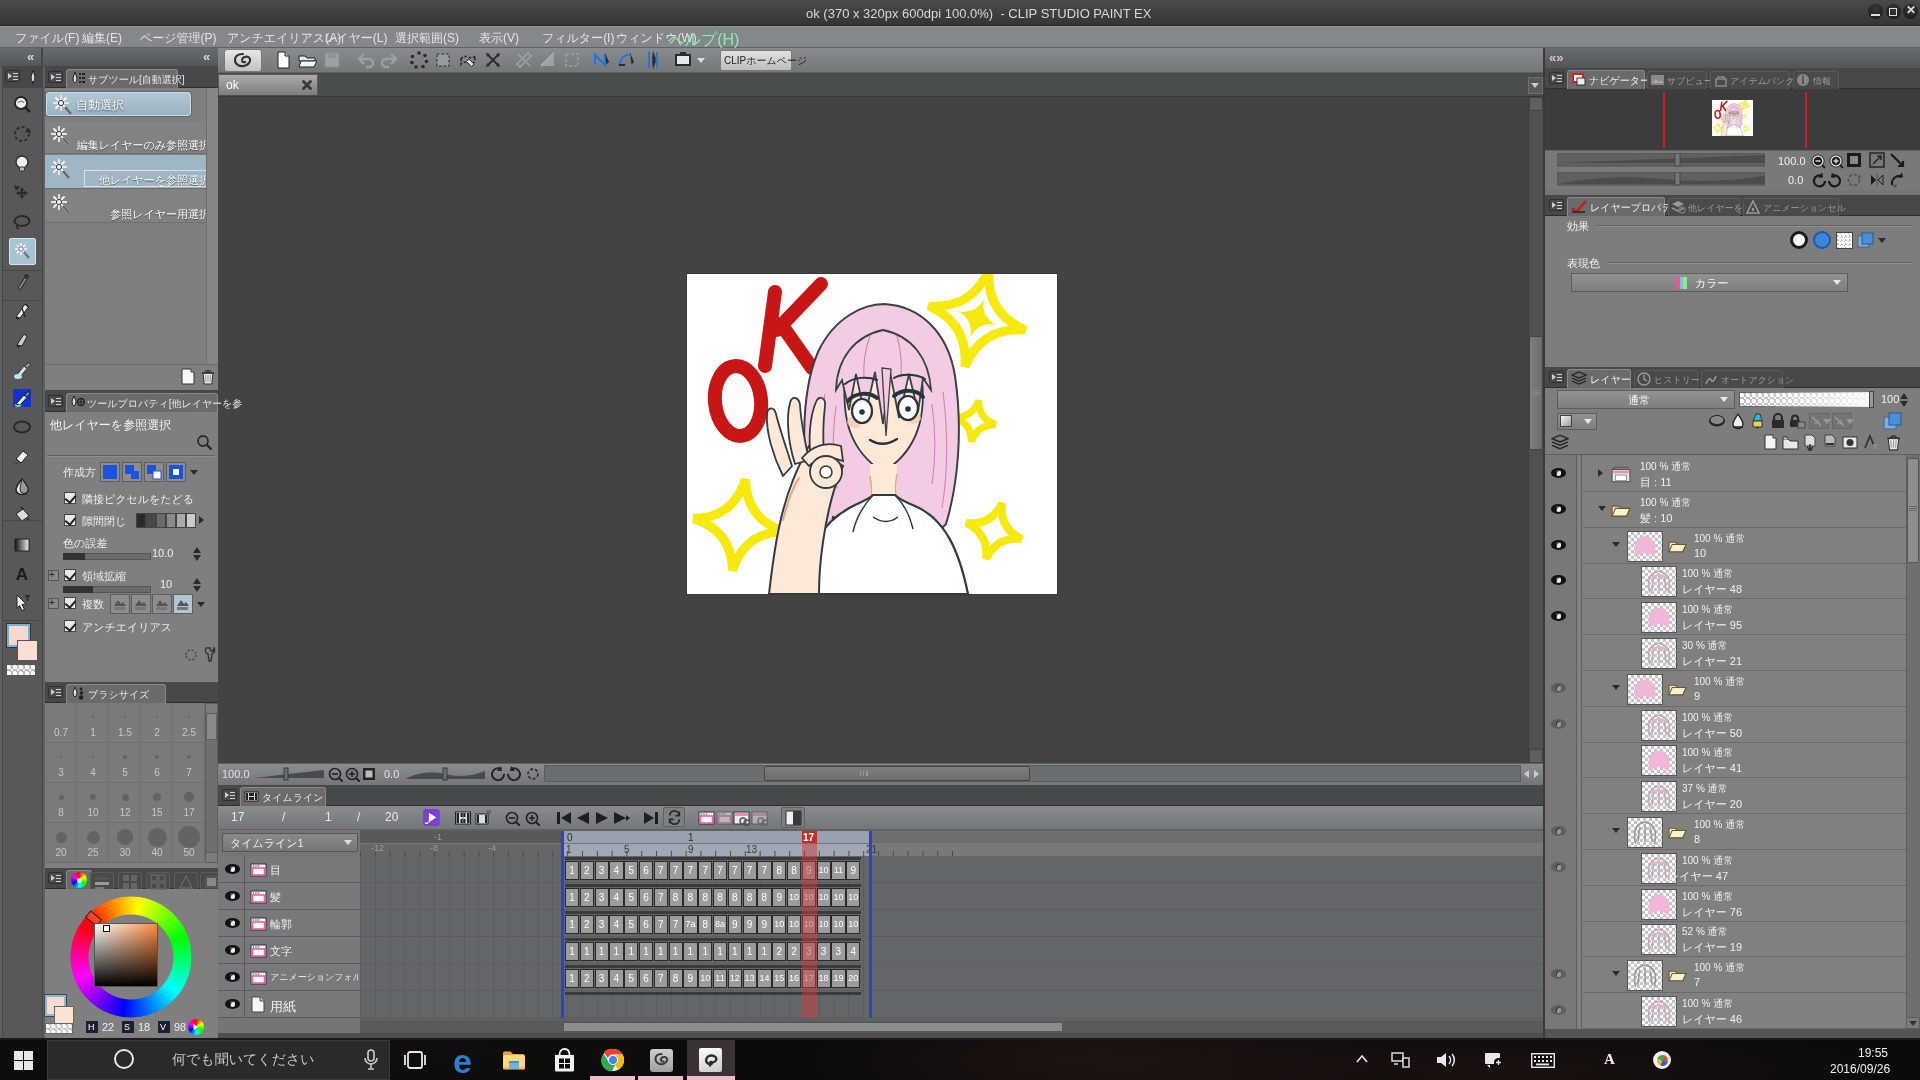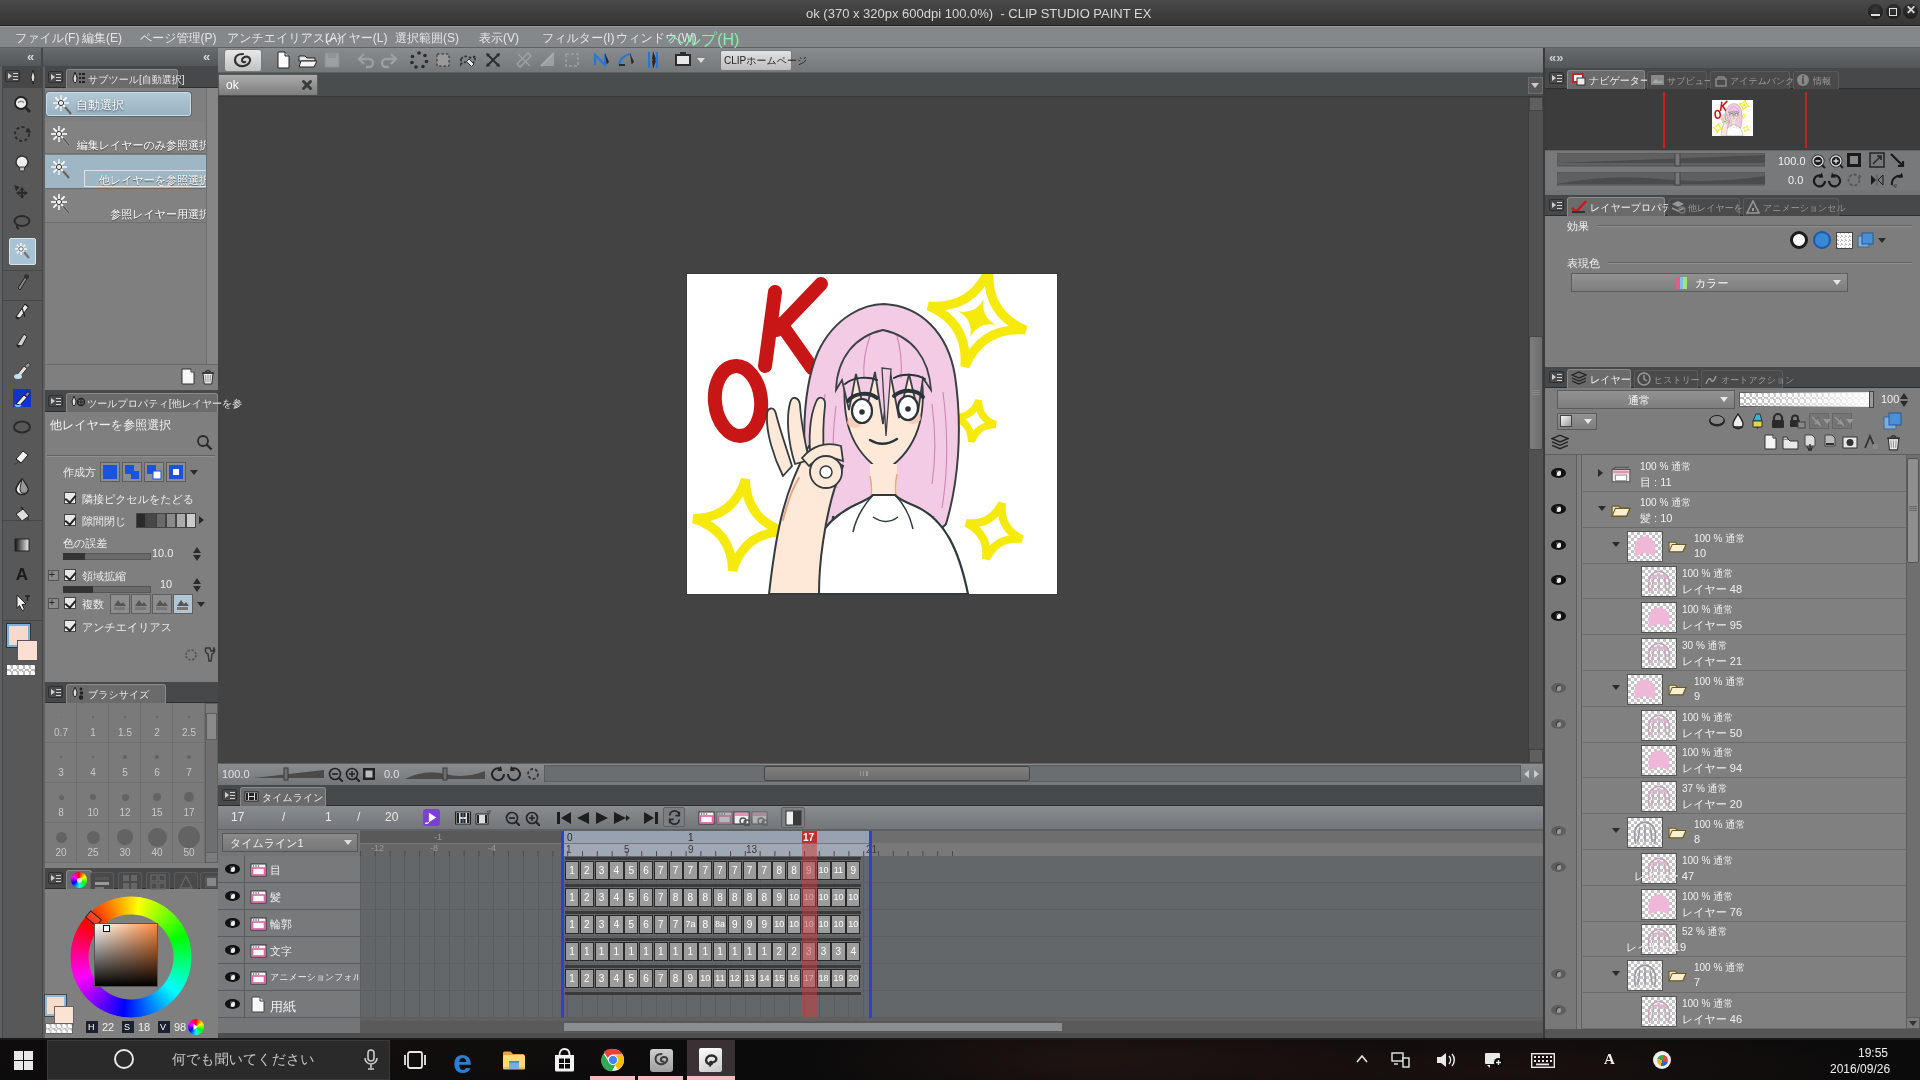--- a/index.html
+++ b/index.html
@@ -1526,21 +1526,21 @@
     <path d="M10 12 C12 8 22 8 24 12" fill="none" stroke="#e8b0d0" stroke-width="2"></path>
   </svg>
 <div class="tx" style="left:1682px;top:711px;font-size:10px;color:#f0f0f0;">100 % 通常</div>
 <div class="tx" style="left:1682px;top:726px;font-size:11px;color:#f0f0f0;">レイヤー 50</div>
 <div class="abs" style="left:1583px;top:777px;width:323px;height:1px;background:#6a6a6a;"></div>
 <div class="abs checker2" style="left:1641px;top:745px;width:36px;height:31px;border:1px solid #555;"></div>
 <svg class="abs" style="left:1641px;top:745px" width="36" height="31" viewBox="0 0 34 30">
     <path d="M8 26 C5 14 8 6 17 5 C26 6 29 14 26 26 C22 20 12 20 8 26 Z" fill="#f0b8d8"></path>
   </svg>
 <div class="tx" style="left:1682px;top:746px;font-size:10px;color:#f0f0f0;">100 % 通常</div>
-<div class="tx" style="left:1682px;top:761px;font-size:11px;color:#f0f0f0;">レイヤー 94</div>
+<div class="tx" style="left:1682px;top:761px;font-size:11px;color:#f0f0f0;">レイヤー 41</div>
 <div class="abs" style="left:1583px;top:813px;width:323px;height:1px;background:#6a6a6a;"></div>
 <div class="abs checker2" style="left:1641px;top:781px;width:36px;height:31px;border:1px solid #555;"></div>
 <svg class="abs" style="left:1641px;top:781px" width="36" height="31" viewBox="0 0 34 30">
     <path d="M8 26 C5 14 8 6 17 5 C26 6 29 14 26 26 M12 10 L10 24 M17 8 V24 M22 10 L24 24" fill="none" stroke="#c0a8b8" stroke-width="1.5"></path>
     <path d="M10 12 C12 8 22 8 24 12" fill="none" stroke="#e8b0d0" stroke-width="2"></path>
   </svg>
 <div class="tx" style="left:1682px;top:782px;font-size:10px;color:#f0f0f0;">37 % 通常</div>
 <div class="tx" style="left:1682px;top:797px;font-size:11px;color:#f0f0f0;">レイヤー 20</div>
 <div class="abs" style="left:1583px;top:849px;width:323px;height:1px;background:#6a6a6a;"></div>
 <div class="eye dimeye" style="left:1551px;top:826px;"></div>
@@ -1556,36 +1556,36 @@
 <div class="tx" style="left:1694px;top:818px;font-size:10px;color:#f0f0f0;">100 % 通常</div>
 <div class="tx" style="left:1694px;top:833px;font-size:11px;color:#f0f0f0;">8</div>
 <div class="abs" style="left:1583px;top:885px;width:323px;height:1px;background:#6a6a6a;"></div>
 <div class="eye dimeye" style="left:1551px;top:862px;"></div>
 <div class="abs checker2" style="left:1641px;top:853px;width:36px;height:31px;border:1px solid #555;"></div>
 <svg class="abs" style="left:1641px;top:853px" width="36" height="31" viewBox="0 0 34 30">
     <path d="M8 26 C5 14 8 6 17 5 C26 6 29 14 26 26 M12 10 L10 24 M17 8 V24 M22 10 L24 24" fill="none" stroke="#c0a8b8" stroke-width="1.5"></path>
     <path d="M10 12 C12 8 22 8 24 12" fill="none" stroke="#e8b0d0" stroke-width="2"></path>
   </svg>
 <div class="tx" style="left:1682px;top:854px;font-size:10px;color:#f0f0f0;">100 % 通常</div>
-<div class="tx" style="left:1634px;top:869px;font-size:11px;color:#f0f0f0;">レイヤー 47</div>
+<div class="tx" style="left:1668px;top:869px;font-size:11px;color:#f0f0f0;">レイヤー 47</div>
 <div class="abs" style="left:1583px;top:921px;width:323px;height:1px;background:#6a6a6a;"></div>
 <div class="abs checker2" style="left:1641px;top:889px;width:36px;height:31px;border:1px solid #555;"></div>
 <svg class="abs" style="left:1641px;top:889px" width="36" height="31" viewBox="0 0 34 30">
     <path d="M8 26 C5 14 8 6 17 5 C26 6 29 14 26 26 C22 20 12 20 8 26 Z" fill="#f0b8d8"></path>
   </svg>
 <div class="tx" style="left:1682px;top:890px;font-size:10px;color:#f0f0f0;">100 % 通常</div>
 <div class="tx" style="left:1682px;top:905px;font-size:11px;color:#f0f0f0;">レイヤー 76</div>
 <div class="abs" style="left:1583px;top:956px;width:323px;height:1px;background:#6a6a6a;"></div>
 <div class="abs checker2" style="left:1641px;top:924px;width:36px;height:31px;border:1px solid #555;"></div>
 <svg class="abs" style="left:1641px;top:924px" width="36" height="31" viewBox="0 0 34 30">
     <path d="M8 26 C5 14 8 6 17 5 C26 6 29 14 26 26 M12 10 L10 24 M17 8 V24 M22 10 L24 24" fill="none" stroke="#c0a8b8" stroke-width="1.5"></path>
     <path d="M10 12 C12 8 22 8 24 12" fill="none" stroke="#e8b0d0" stroke-width="2"></path>
   </svg>
 <div class="tx" style="left:1682px;top:925px;font-size:10px;color:#f0f0f0;">52 % 通常</div>
-<div class="tx" style="left:1626px;top:940px;font-size:11px;color:#f0f0f0;">レイヤー 19</div>
+<div class="tx" style="left:1682px;top:940px;font-size:11px;color:#f0f0f0;">レイヤー 19</div>
 <div class="abs" style="left:1583px;top:992px;width:323px;height:1px;background:#6a6a6a;"></div>
 <div class="eye dimeye" style="left:1551px;top:969px;"></div>
 <div class="dar" style="left:1612px;top:971px;border-top-color:#2a2a2a;"></div>
 <div class="abs checker2" style="left:1627px;top:960px;width:36px;height:31px;border:1px solid #555;"></div>
 <svg class="abs" style="left:1627px;top:960px" width="36" height="31" viewBox="0 0 34 30">
     <path d="M8 26 C5 14 8 6 17 5 C26 6 29 14 26 26 M12 10 L10 24 M17 8 V24 M22 10 L24 24" fill="none" stroke="#9a9aa0" stroke-width="1.6"></path>
   </svg>
 <svg class="abs" style="left:1668px;top:967px" width="19" height="16" viewBox="0 0 18 15">
     <path d="M1 13 V4 h6 l2 2 h8 l-3 7 z" fill="#f0e8c8" stroke="#6a5a20"></path>
     <path d="M1 13 l3 -7 h13 l-3 7 z" fill="#f8f0d0" stroke="#6a5a20"></path>

